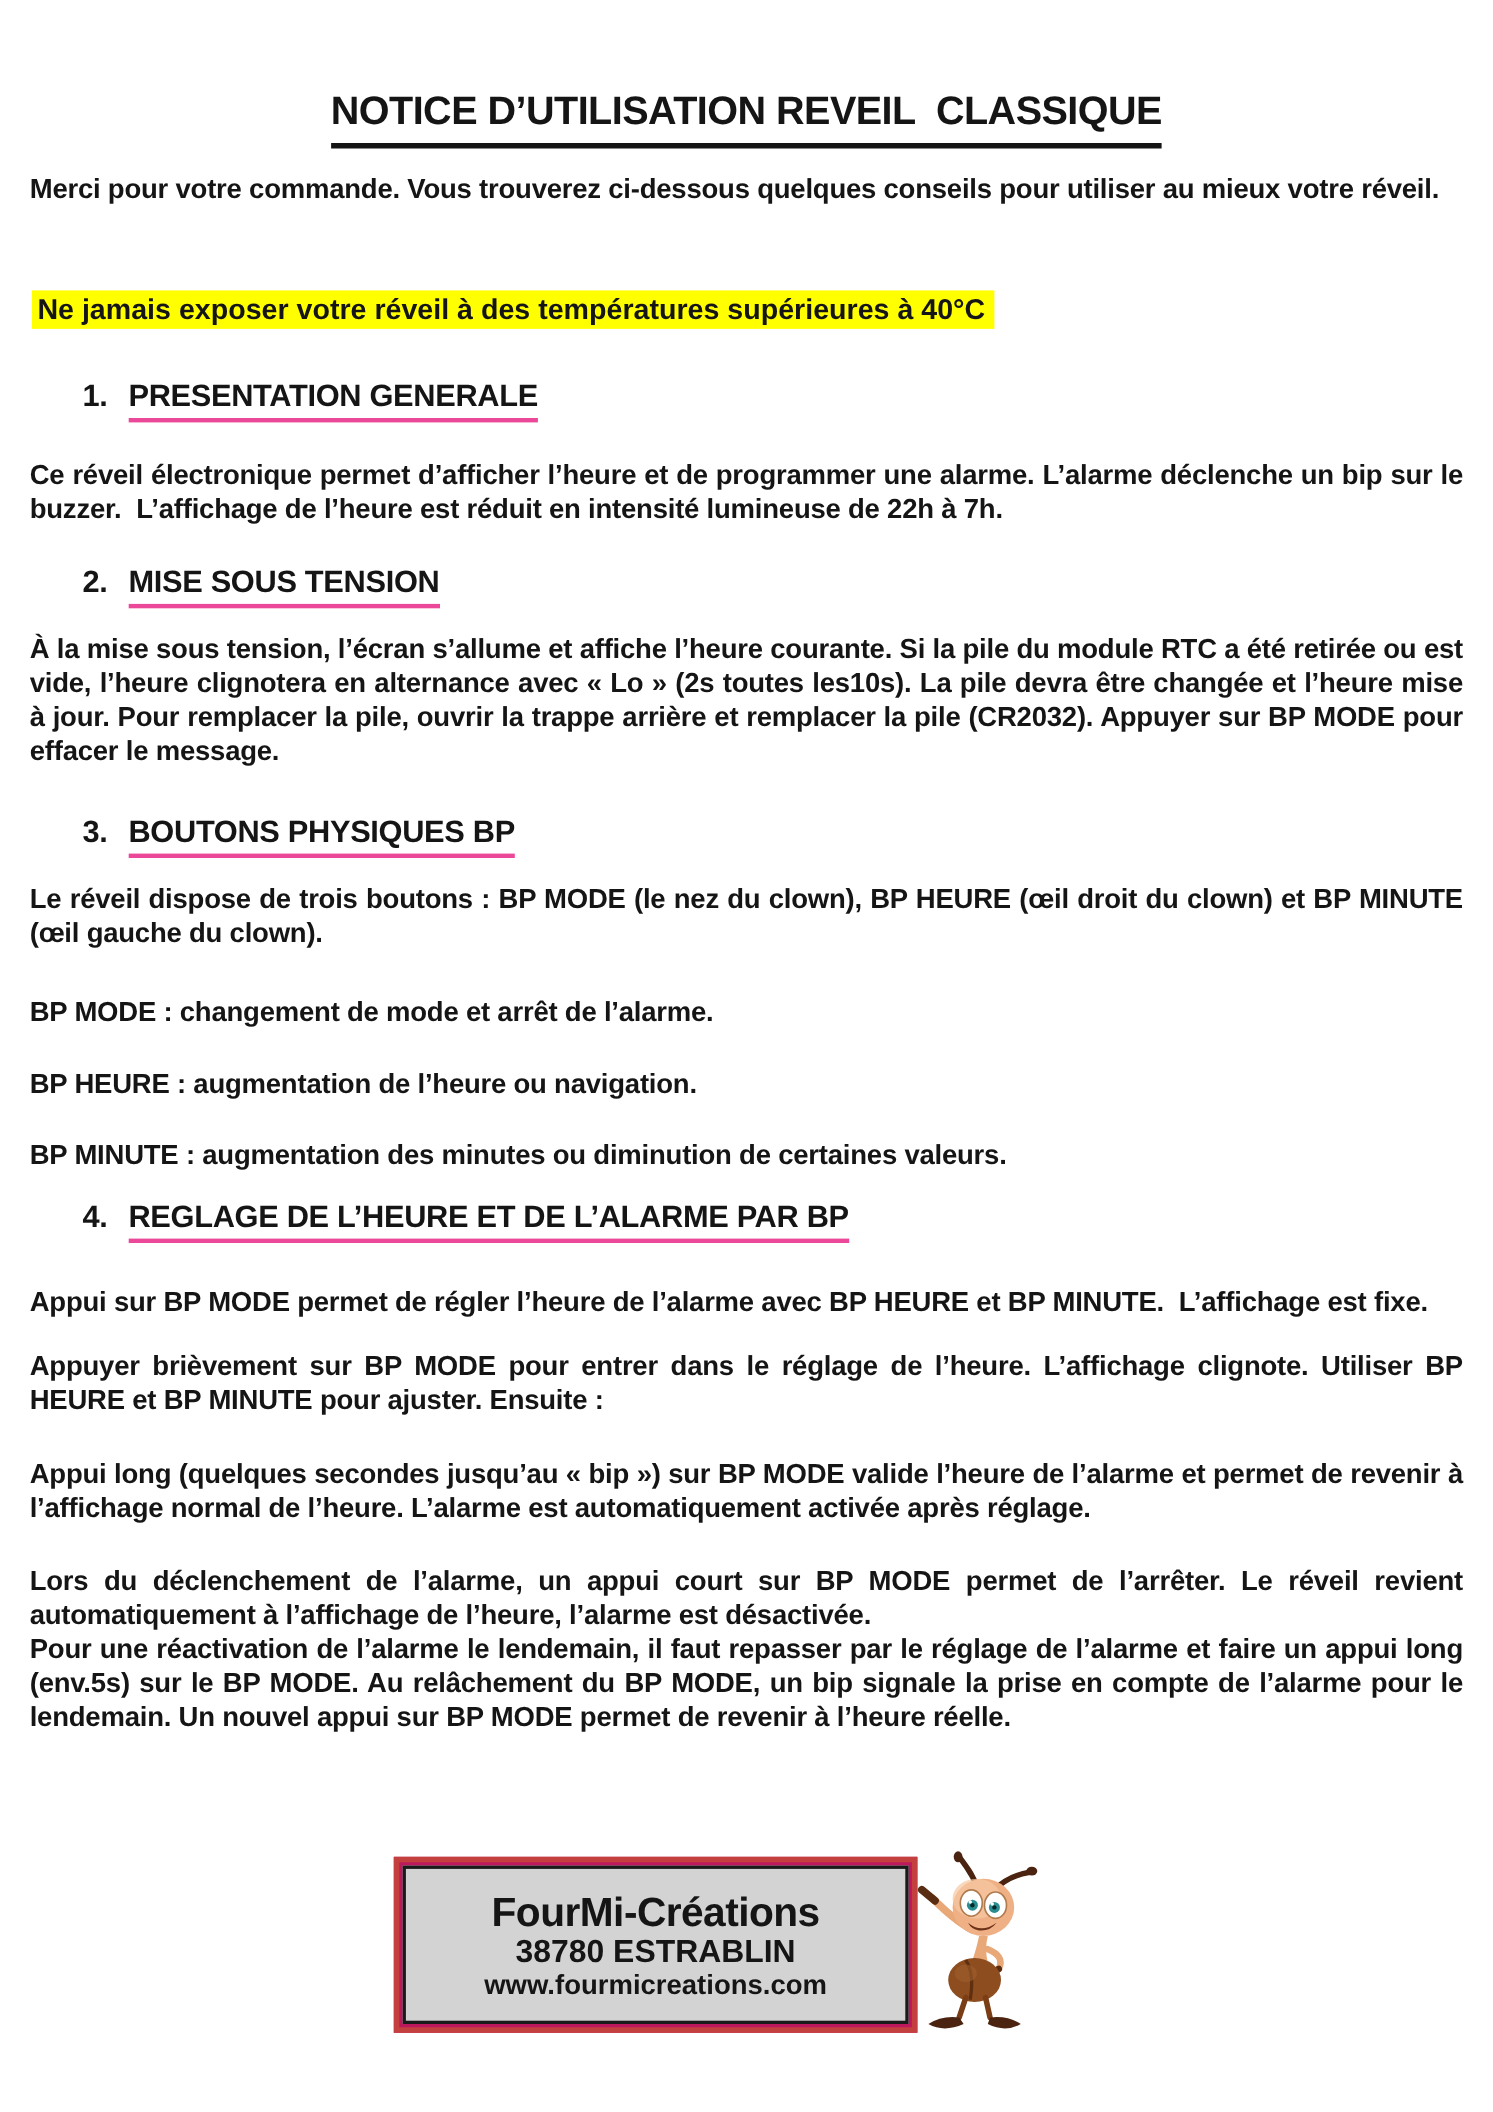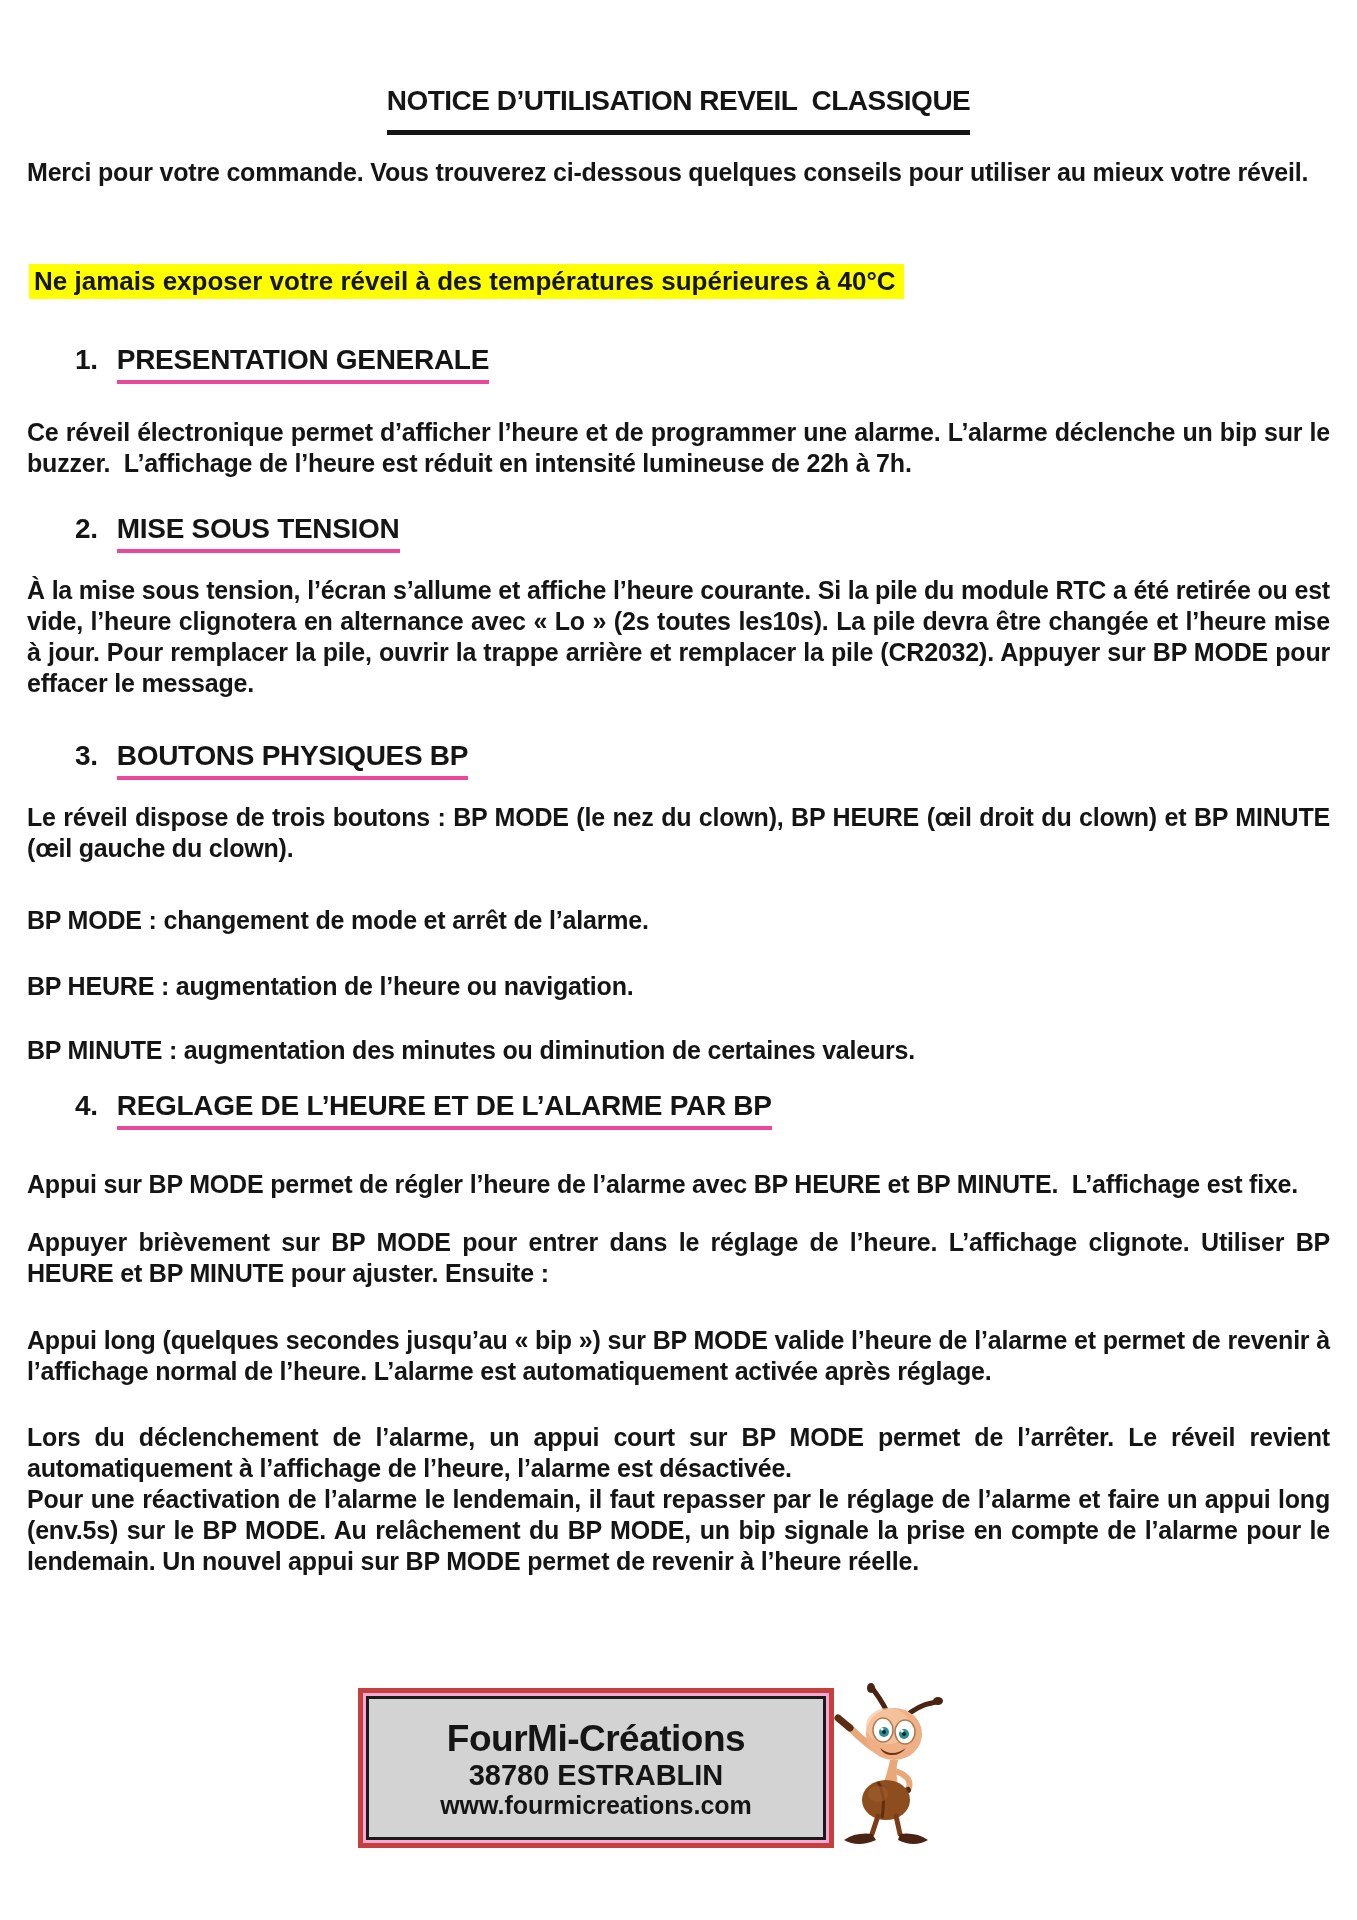--- a/index.html
+++ b/index.html
@@ -10,21 +10,21 @@
     overflow:hidden;
     font-family:"Liberation Sans","DejaVu Sans",sans-serif;
     font-weight:700;
     color:#151515;
     box-sizing:border-box;
     padding:0 27px;
   }
   .doc-title{
     margin-top:76px;
     text-align:center;
-    font-size:28px;
+    font-size:36px;
     line-height:50px;
     letter-spacing:-0.5px;
     white-space:pre;
   }
   .doc-title .title-text{
     display:inline-block;
     border-bottom:5px solid #151515;
     padding-bottom:4px;
   }
   .para{
@@ -71,21 +71,21 @@
   .p4bm{margin-top:39px;}
   .p4cm{margin-top:36px;}
   .p4dm{margin-top:35px;}
 
   .stamp{
     position:absolute;
     left:358px;top:1688px;
     width:476px;height:160px;
     box-sizing:border-box;
     border:5px solid #c4403f;
-    background:#f9a8d4;
+    background:#be185d;
     padding:3px;
   }
   .stamp-inner{
     box-sizing:border-box;
     width:100%;height:100%;
     border:3px solid #1a1a1a;
     background:#d3d3d3;
     display:flex;
     flex-direction:column;
     align-items:center;

